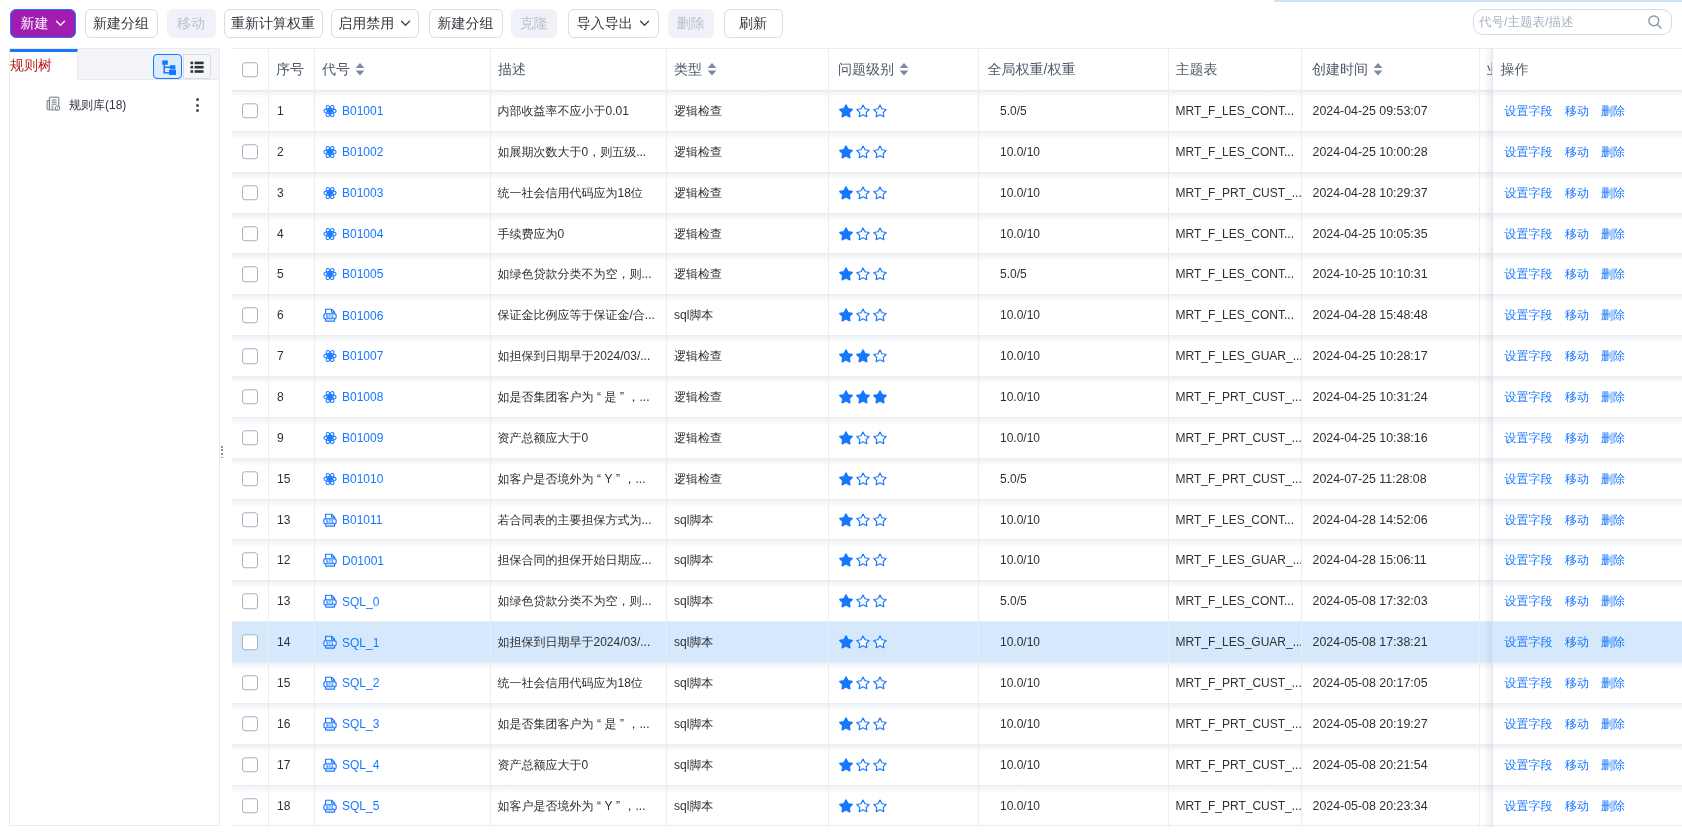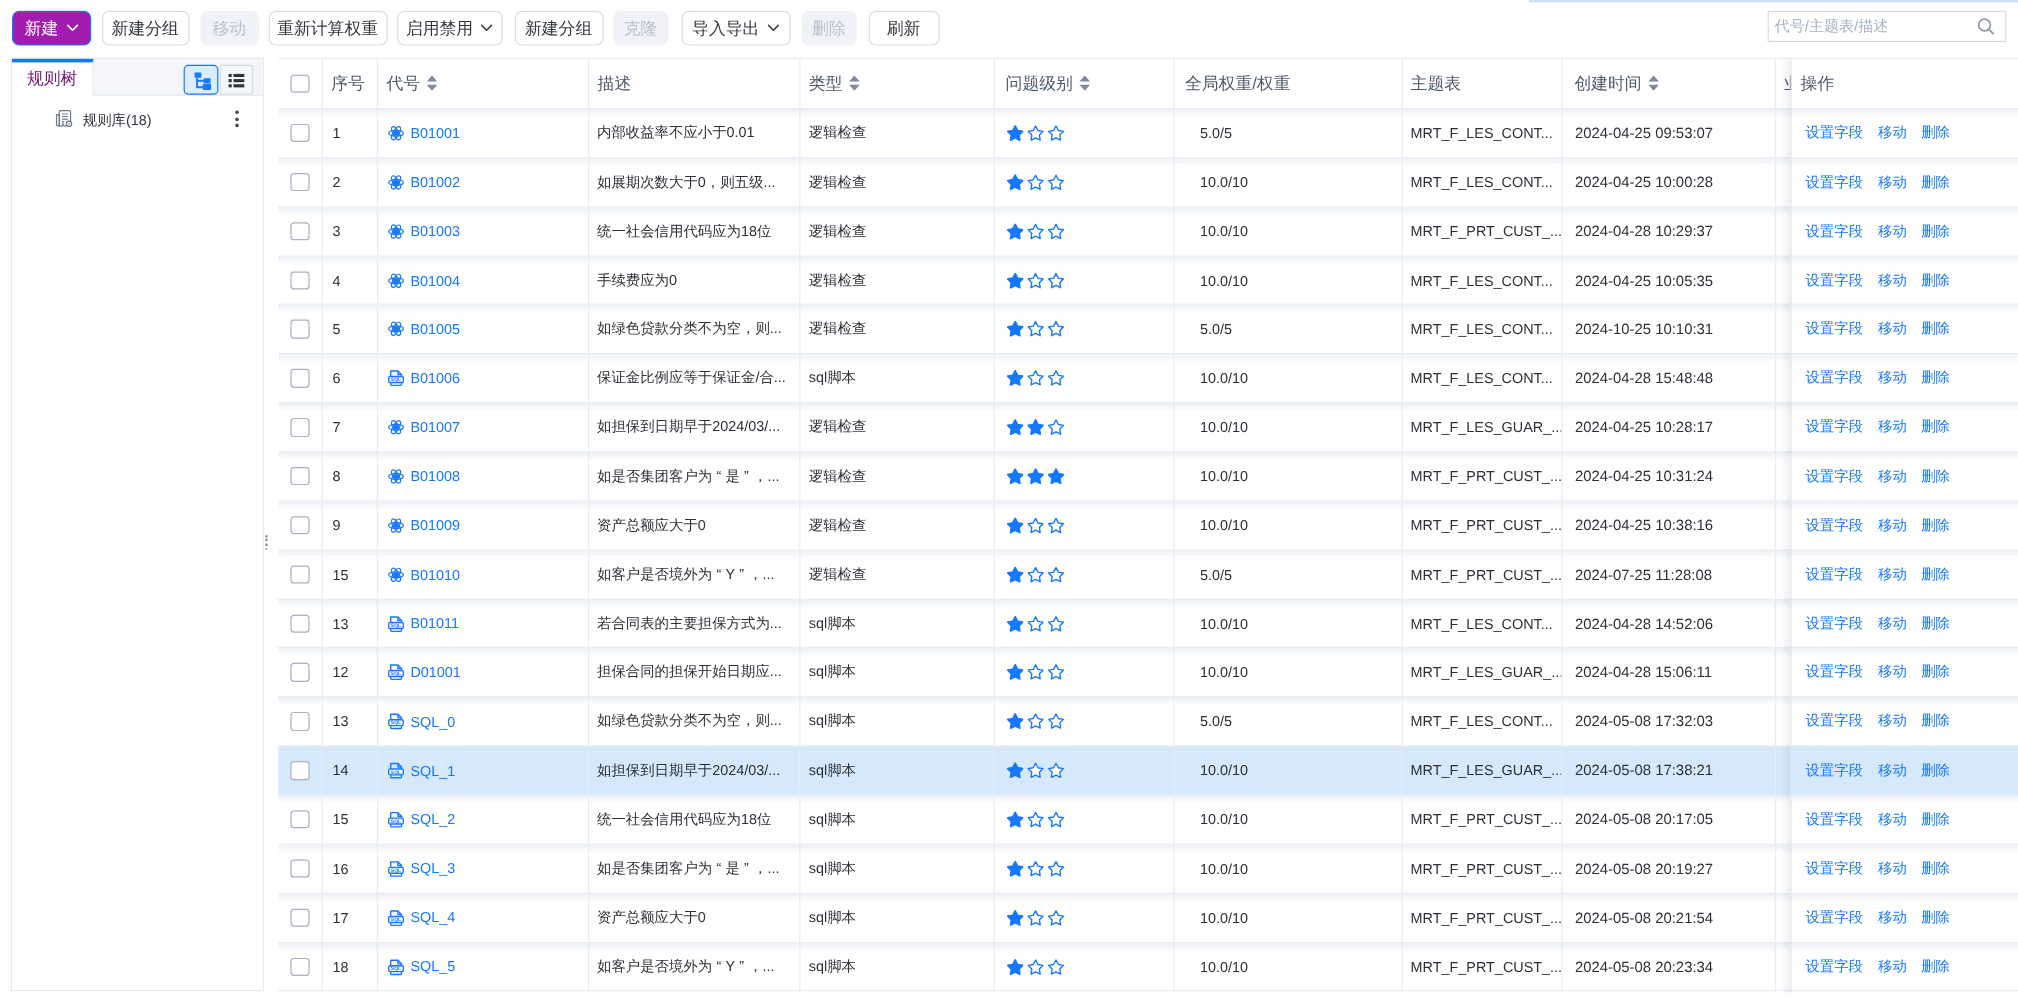--- a/index.html
+++ b/index.html
@@ -1,26 +1,26 @@
 <!DOCTYPE html>
 <html><head><meta charset="utf-8"><style>
 *{margin:0;padding:0;box-sizing:border-box}
 html,body{width:1682px;height:840px;background:#fff;font-family:"Liberation Sans",sans-serif;position:relative;overflow:hidden}
 .btn{position:absolute;top:9px;height:29px;border:1px solid #dadde4;border-radius:6px;background:#fff;font-size:14px;color:#32363d;display:flex;align-items:center;justify-content:center;white-space:nowrap}
 .btn.primary{background:#a21caf;border-color:#1677ff;color:#fff}
 .btn.disabled{background:#f0f2f7;border-color:#f0f2f7;color:#bac1ce}
-#search{position:absolute;left:1473px;top:9px;width:199px;height:26px;border:1px solid #d4dae4;border-radius:0;font-size:12.5px;color:#a6b0c3;line-height:24px;padding-left:5px}
+#search{position:absolute;left:1473px;top:9px;width:199px;height:26px;border:1px solid #d4dae4;border-radius:10px;font-size:12.5px;color:#a6b0c3;line-height:24px;padding-left:5px}
 #strip{position:absolute;left:1274px;top:0;width:408px;height:2px;background:#cfe0f1}
 #side{position:absolute;left:9px;top:48px;width:211px;height:778px;border:1px solid #e7eaef;border-top:none;background:#fff}
 #tabbar{position:relative;height:32px;background:#f3f5f8;border-top:1px solid #e7eaef;border-bottom:1px solid #e7eaef}
-#activetab{position:absolute;left:0;top:0;width:68px;height:32px;background:#fff;border-top:3px solid #1677ff;border-right:1px solid #e7eaef;color:#701a75;font-size:14px;text-align:center;line-height:27px}
+#activetab{position:absolute;left:0;top:0;width:68px;height:32px;background:#fff;border-top:3px solid #1677ff;border-right:1px solid #e7eaef;color:#b91c1c;font-size:14px;line-height:27px}
 .ibtn{position:absolute;top:5px;height:25px;display:flex;align-items:center;justify-content:center}
 #treebtn{left:143px;width:29px;background:#dcebfd;border:1.5px solid #1677ff;border-radius:4px;z-index:2}
 #listbtn{left:172.5px;width:28px;background:#f4f6f8;border:1px solid #d8dce2;border-radius:0 3px 3px 0}
-#treenode{position:relative;margin-top:12px;height:26px;display:flex;}
+#treenode{position:relative;margin-top:12px;height:26px;display:flex;align-items:center}
 #treenode .txt{font-size:12px;color:#2f3540;margin-left:8px}
 .vdots{position:absolute;display:flex;flex-direction:column;gap:2.5px}
 .vdots i{width:3px;height:3px;border-radius:50%;background:#414957}
 #handle{position:absolute;left:221px;top:445.8px;display:flex;flex-direction:column;gap:1.7px}
 #handle i{width:2.2px;height:1.9px;background:#8f95a3}
 #table{position:absolute;left:232px;top:48px;width:1450px;border-top:1px solid #e9ecf1;background:#fff}
 #thead{position:relative;height:42px;border-bottom:1px solid #e5e8ee;font-size:14px;color:#4e5969}
 #thead > span{position:absolute;top:50%;transform:translateY(-50%);white-space:nowrap;display:flex;align-items:center}
 #thead .sorter{margin-left:5px}
 .row{position:relative;height:40.87px;border-bottom:1px solid #e9ecf1;font-size:12px;color:#2c3036;background-image:linear-gradient(rgba(219,226,235,0.5),rgba(255,255,255,0) 7px)}

